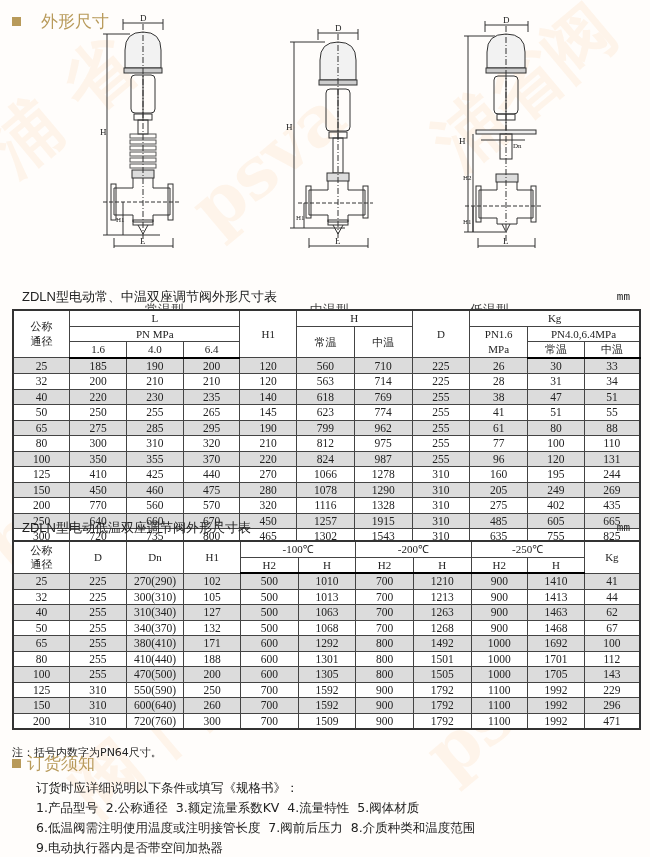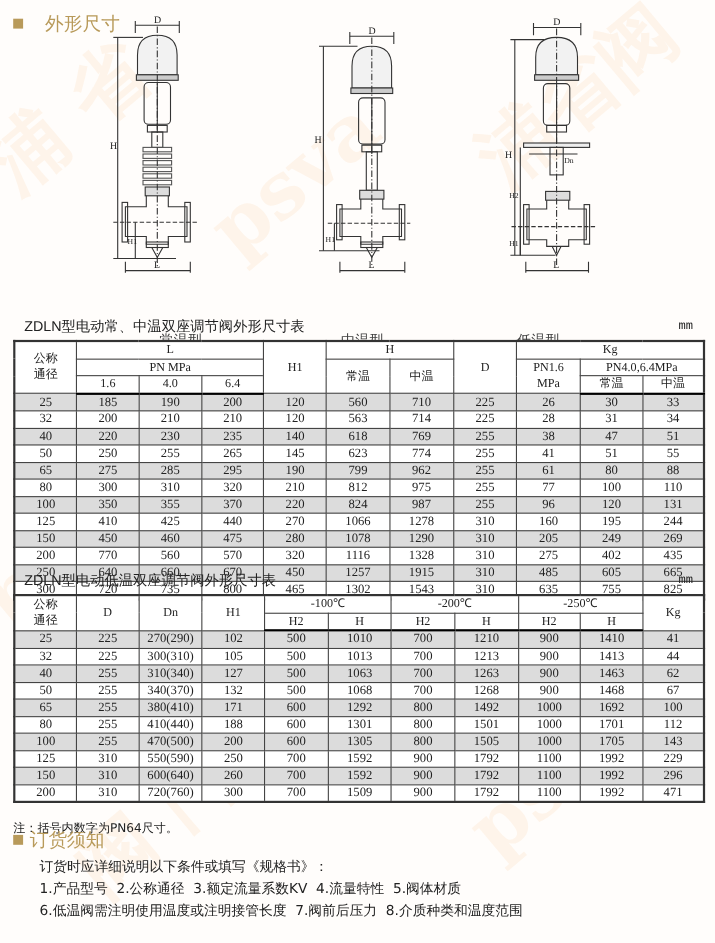--- a/index.html
+++ b/index.html
@@ -564,13 +564,14 @@
 <div class="note">注：括号内数字为PN64尺寸。</div>
 
 <div class="sec-title" style="top:752px;gap:6px;">
   <span class="sq"></span>
   <span>订货须知</span>
 </div>
 <div class="order">
   <div>订货时应详细说明以下条件或填写《规格书》：</div>
   <div>1.产品型号  2.公称通径  3.额定流量系数KV  4.流量特性  5.阀体材质</div>
   <div>6.低温阀需注明使用温度或注明接管长度  7.阀前后压力  8.介质种类和温度范围</div>
+  <div>9.电动执行器内是否带空间加热器</div>
 </div>
 
 </body></html>

